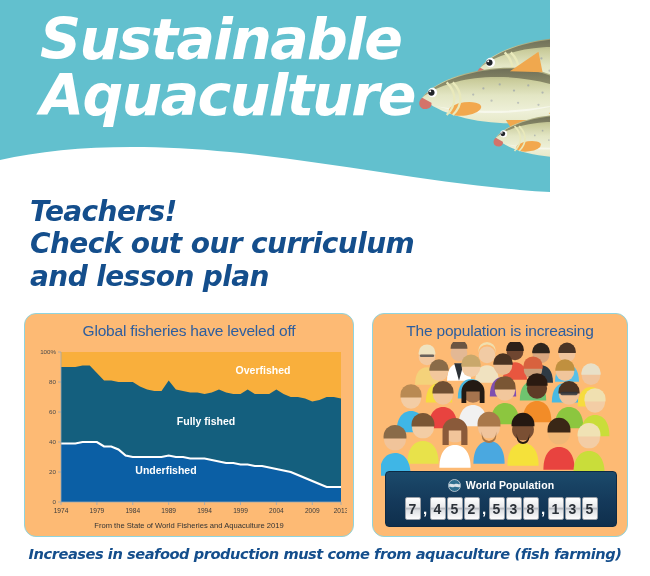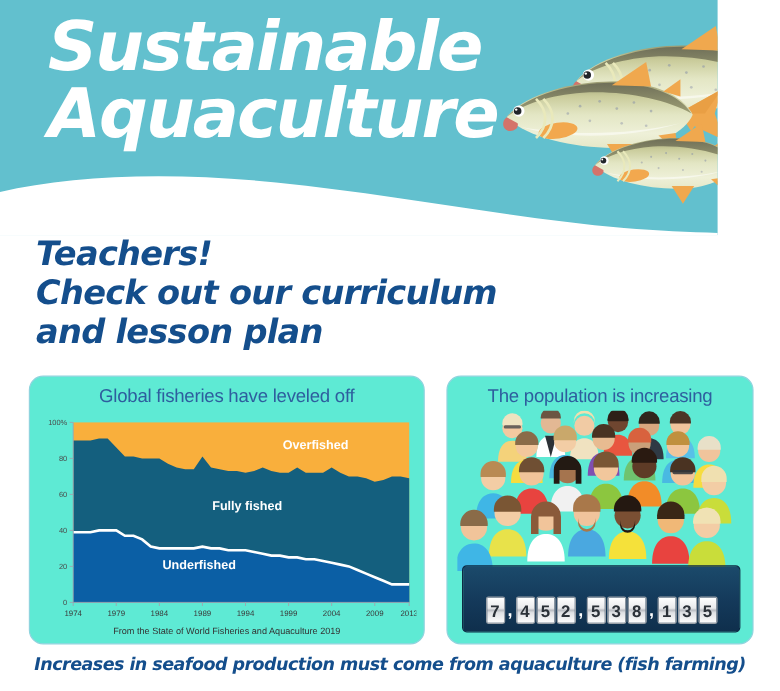--- a/index.html
+++ b/index.html
@@ -12,21 +12,21 @@
     height: 576px;
     position: relative;
     overflow: hidden;
     font-family: "Liberation Sans", sans-serif;
   }
 
   
   #banner {
     position: absolute;
     left: 0; top: 0;
-    width: 598px; height: 196px;
+    width: 550px; height: 196px;
     overflow: hidden;
   }
   #banner-bg {
     position: absolute;
     left: 0; top: 0;
     width: 650px; height: 196px;
   }
   #banner-title {
     position: absolute;
     left: 40px;
@@ -62,21 +62,21 @@
     font-style: italic;
     font-size: 28px;
     line-height: 1.16;
     letter-spacing: -0.6px;
     white-space: pre-line;
   }
 
   
   .panel {
     position: absolute;
-    background: #5eead4;
+    background: #fdba74;
     border: 1.6px solid #8FD4DE;
     border-radius: 12px;
     box-sizing: border-box;
   }
   #panel-left  { left: 24px;  top: 313px; width: 330px; height: 224px; }
   #panel-right { left: 372px; top: 313px; width: 256px; height: 224px; padding-left: 48px; }
 
   .panel-title {
     position: absolute;
     left: 0; right: 0;
@@ -481,20 +481,27 @@
       </g>
       <g transform="translate(14,86) scale(1.04)">
         <path d="M-15,46 C-15,30 -8,24 0,24 C8,24 15,30 15,46 Z" fill="#3fb6e6"></path>
         <circle cx="0" cy="11" r="10.5" fill="#f1c49a"></circle>
         <path d="M-11,8 a11,11 0 0 1 22,0 l0,2 l-22,0 Z" fill="#8a6b48"></path>
       </g>
     </svg>
   </div>
 
   <div id="counter">
+    <div id="counter-head">
+      <svg width="13" height="13" viewBox="0 0 13 13">
+        <circle cx="6.5" cy="6.5" r="6" fill="#2f6f8f" stroke="#cfd6dc" stroke-width="0.8"></circle>
+        <path d="M1.2,5 C3,4 5,6 7,5 C9,4 11,6 12,5 L12,8 C10,9 8,7 6,8 C4,9 2,7 1,8 Z" fill="#d9e2e8"></path>
+      </svg>
+      <span id="counter-label">World Population</span>
+    </div>
     <div id="digits">
         <div class="digit">7</div>
         <div class="comma">,</div>
         <div class="digit">4</div>
         <div class="digit">5</div>
         <div class="digit">2</div>
         <div class="comma">,</div>
         <div class="digit">5</div>
         <div class="digit">3</div>
         <div class="digit">8</div>

